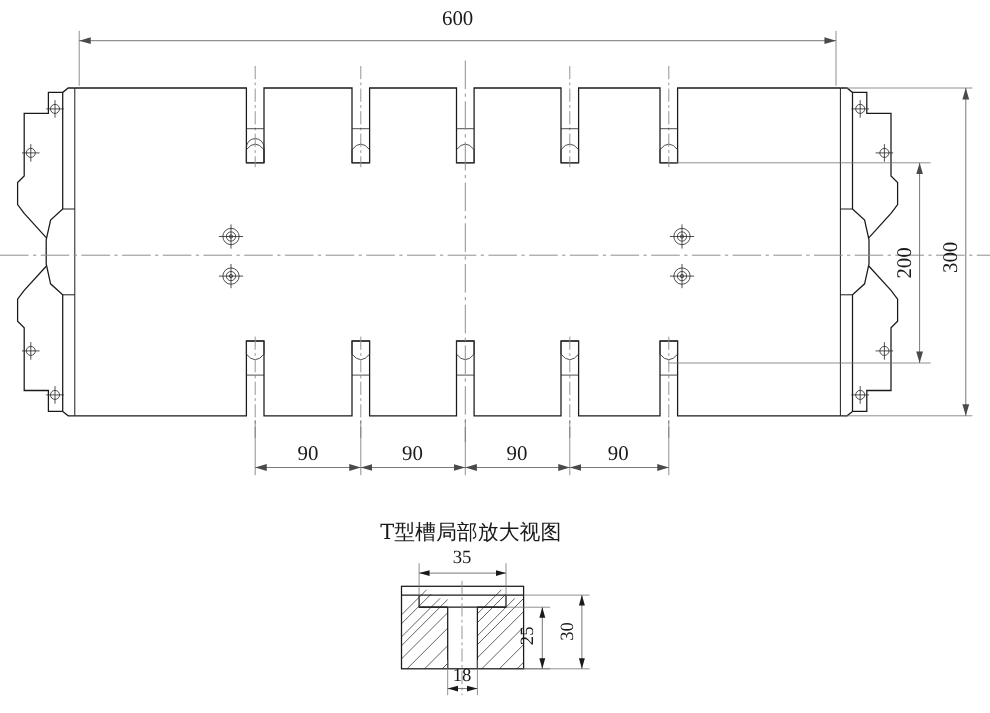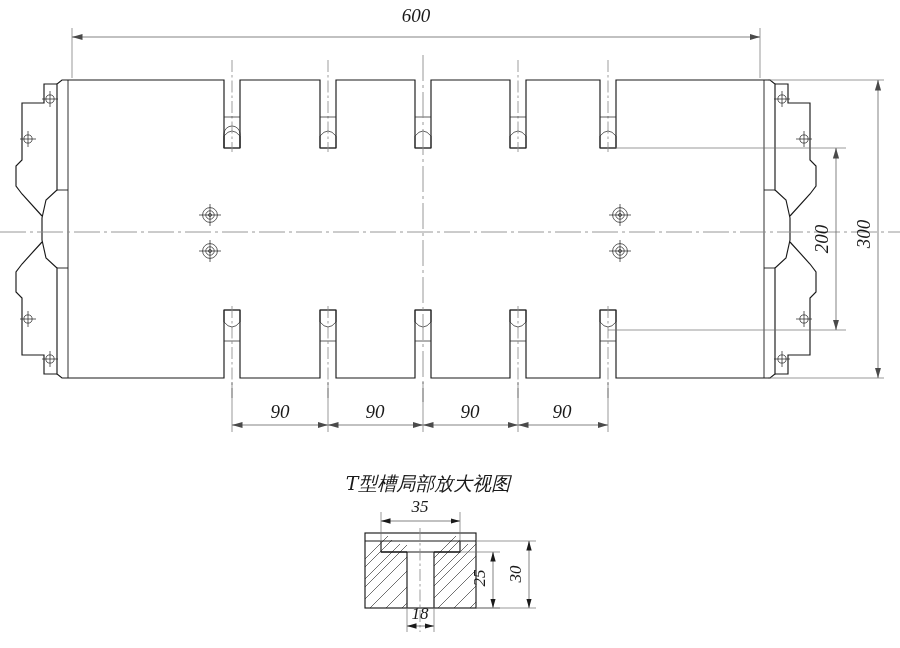--- a/index.html
+++ b/index.html
@@ -10,21 +10,20 @@
   body {
     width: 900px;
     height: 648px;
     font-family: "Liberation Serif", "DejaVu Serif", serif;
     overflow: hidden;
   }
   #drawing-root {
     position: relative;
     width: 900px;
     height: 648px;
-    font-style: italic;
   }
   svg#cad {
     display: block;
     width: 900px;
     height: 648px;
   }
   .outline      { fill: none; stroke: #1a1a1a; stroke-width: 1.15; }
   .outline-thin { fill: none; stroke: #1a1a1a; stroke-width: 0.9; }
   .thin         { fill: none; stroke: #2b2b2b; stroke-width: 0.75; }
   .dimline      { fill: none; stroke: #6e6e6e; stroke-width: 0.85; }

